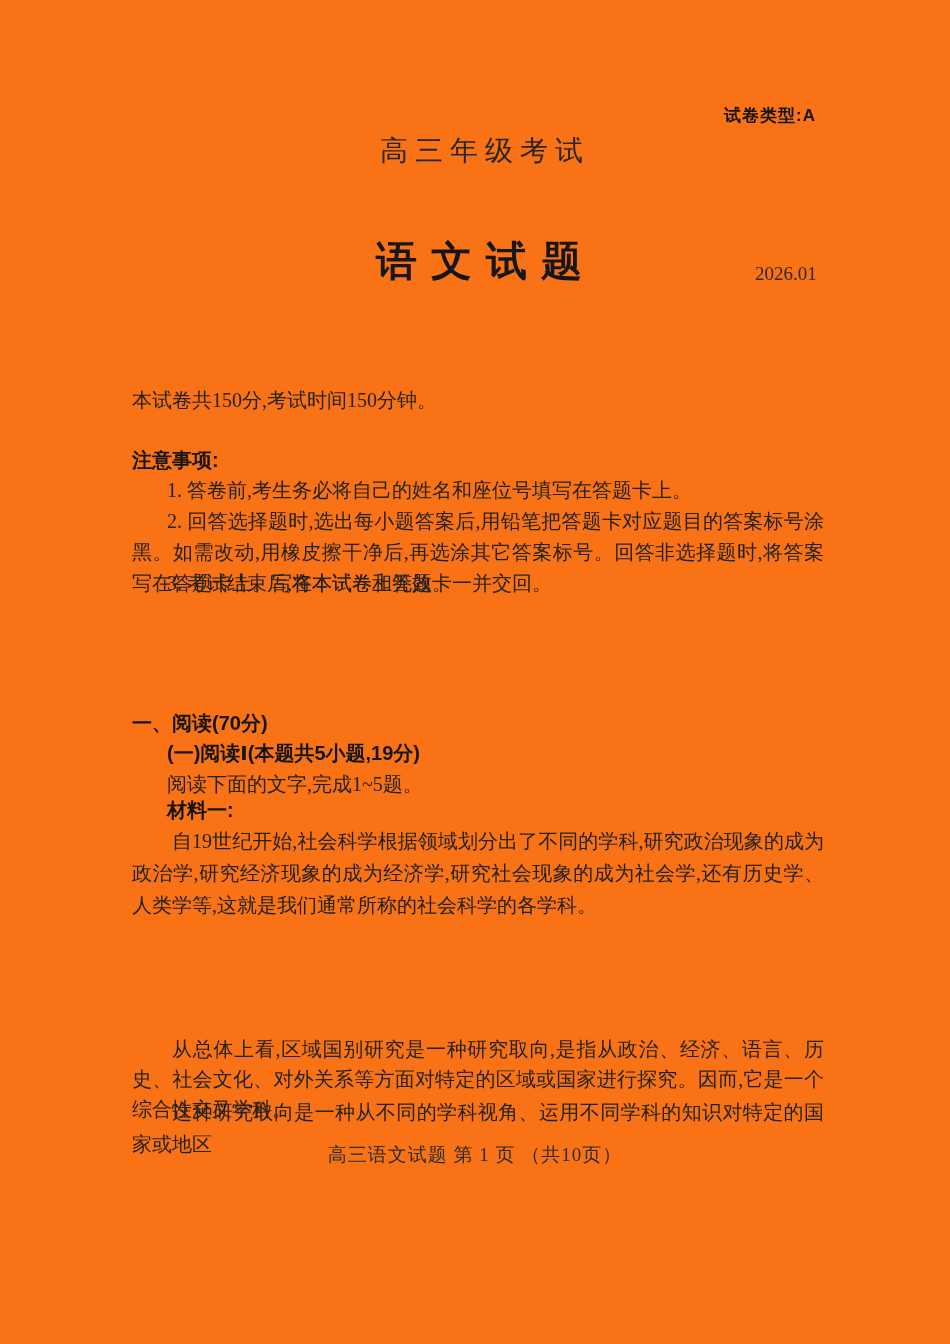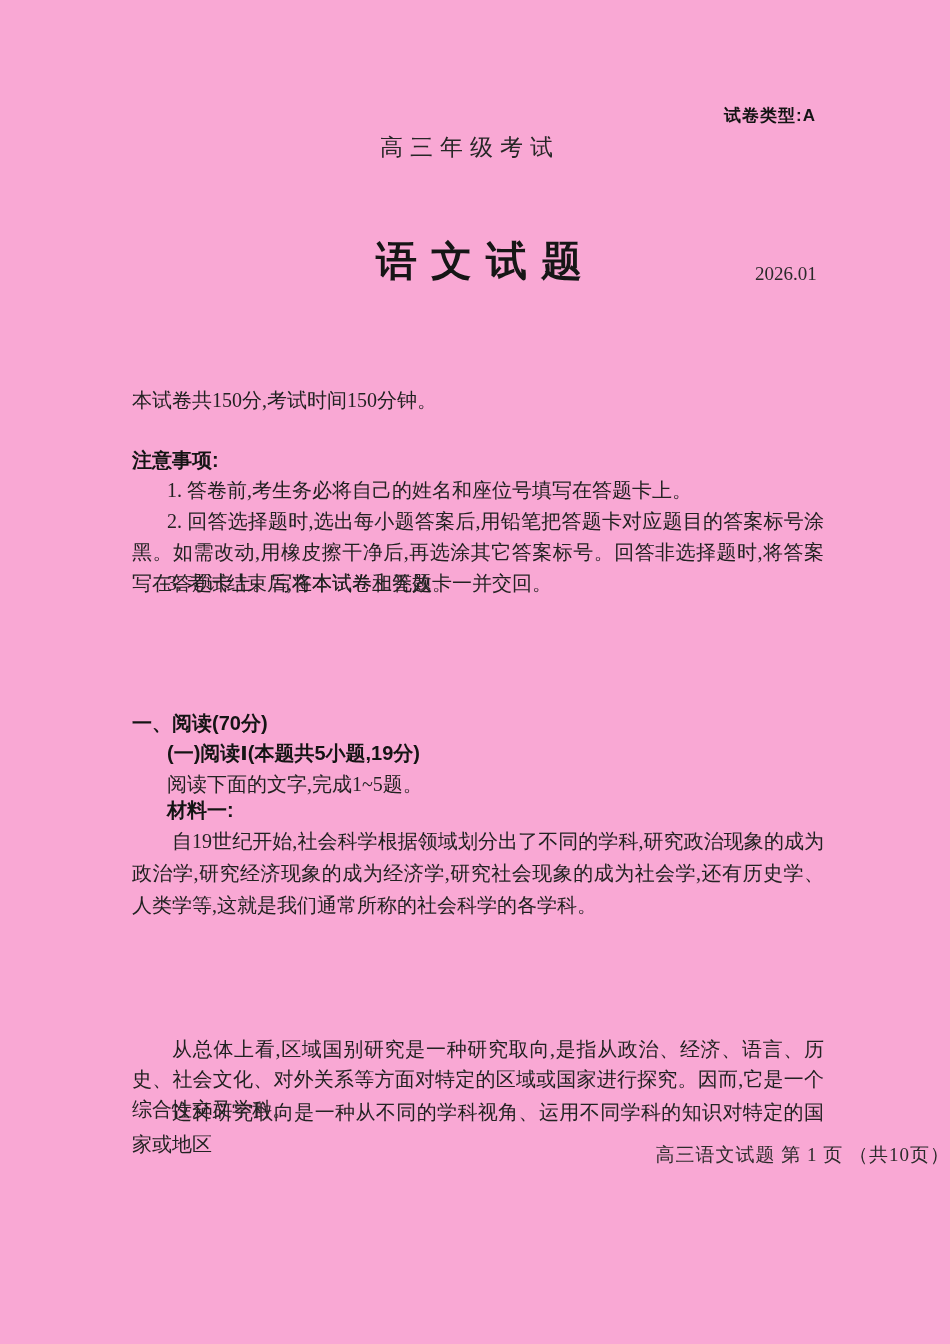--- a/index.html
+++ b/index.html
@@ -1,52 +1,52 @@
 <!DOCTYPE html>
 <html><head>
 <meta charset="utf-8">
 <style>
   html,body{margin:0;padding:0;background:#e8e8e8;}
   .page{
     position:relative;
     width:950px;height:1344px;
     margin:0 auto;
-    background:#f9a8d4;
+    background:#f97316;
     color:#1f1f1f;
     font-family:"Liberation Serif","DejaVu Serif",serif;
     overflow:hidden;
   }
   .abs{position:absolute;}
   .col{left:132px;width:692px;}
   .hei{font-family:"Liberation Sans","DejaVu Sans",sans-serif;font-weight:bold;color:#141414;}
   .song{font-family:"Liberation Serif","DejaVu Serif",serif;}
 
   .paper-type{top:104px;left:724px;font-size:17px;letter-spacing:1px;}
-  .exam-title{top:132px;left:380px;font-size:23px;letter-spacing:7px;color:#262626;}
+  .exam-title{top:132px;left:380px;font-size:28px;letter-spacing:7px;color:#262626;}
   .subject-title{top:234px;left:376px;font-size:41px;font-weight:bold;letter-spacing:14px;color:#161616;}
   .exam-date{top:263px;left:755px;font-size:19px;color:#2a2a2a;}
 
   .bodytext{font-size:20px;line-height:32px;text-align:justify;color:#222;}
   .intro-line{top:384px;}
   .notice-heading{top:446px;font-size:20px;line-height:28px;}
   .notice-item-1{top:474px;text-indent:35px;}
   .notice-item-2{top:506px;text-indent:35px;line-height:31px;}
   .notice-item-3{top:567px;text-indent:35px;}
 
   .sec-heading{top:709px;font-size:20px;line-height:28px;}
   .part-heading{top:739px;font-size:20px;line-height:28px;text-indent:35px;}
   .read-instruction{top:768px;text-indent:35px;}
   .material-label{top:796px;font-size:20px;line-height:28px;text-indent:35px;}
 
   .para-1{top:825px;text-indent:2em;line-height:32px;}
   .para-2{top:914px;text-indent:2em;line-height:31px;}
   .para-3{top:1034px;text-indent:2em;line-height:30px;}
   .para-4{top:1096px;text-indent:2em;}
 
-  .page-footer{top:1142px;left:0;width:950px;text-align:right;font-size:19px;color:#2b2b2b;letter-spacing:1px;}
+  .page-footer{top:1142px;left:0;width:950px;text-align:center;font-size:19px;color:#2b2b2b;letter-spacing:1px;}
 </style>
 </head>
 <body>
 
 <div class="page">
 
   <div class="abs paper-type hei">试卷类型:A</div>
   <div class="abs exam-title song">高三年级考试</div>
   <div class="abs subject-title song">语文试题</div>
   <div class="abs exam-date song">2026.01</div>

